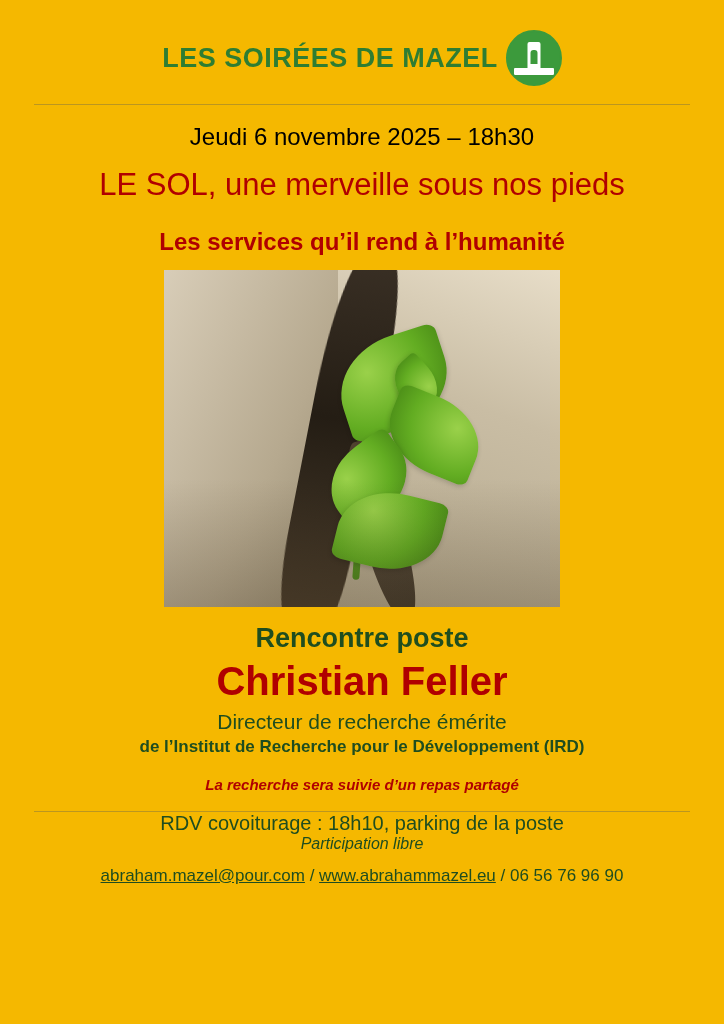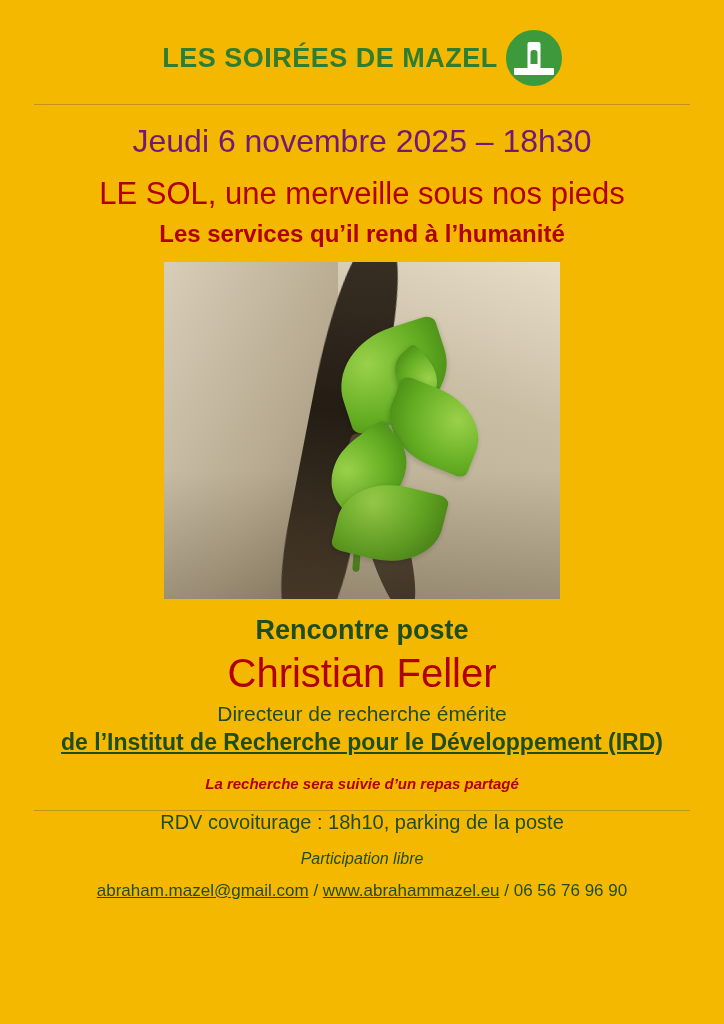--- a/index.html
+++ b/index.html
@@ -85,37 +85,37 @@
     width: 656px;
     height: 1px;
     background: #8a7a3a;
     opacity: .55;
     margin: 18px 0 0 0;
   }
 
   
   .date-line {
     margin-top: 18px;
-    font-size: 32px;
-    color: #701a75;
+    font-size: 24px;
+    color: #000000;
     font-weight: normal;
     text-align: center;
   }
 
   
   .main-title {
     margin-top: 17px;
     font-size: 31px;
     font-weight: normal;
     color: #B00000;
     text-align: center;
     line-height: 1.1;
   }
   .sub-title {
-    margin-top: 9px;
+    margin-top: 26px;
     font-size: 24px;
     font-weight: bold;
     color: #B00000;
     text-align: center;
     line-height: 1.15;
   }
 
   
   .photo {
     margin-top: 14px;
@@ -194,39 +194,38 @@
   .meet {
     margin-top: 16px;
     font-size: 27px;
     font-weight: bold;
     color: #1f4d1f;
     text-align: center;
   }
   .speaker {
     margin-top: 6px;
     font-size: 40px;
-    font-weight: normal;
+    font-weight: bold;
     color: #B00000;
     text-align: center;
     line-height: 1.05;
   }
   .role1 {
     margin-top: 8px;
     font-size: 21px;
     font-weight: normal;
     color: #1f4d1f;
     text-align: center;
   }
   .role2 {
     margin-top: 3px;
-    font-size: 23px;
-    font-weight: bold;
-    color: #1f4d1f;
-    text-align: center;
-    text-decoration: underline;
+    font-size: 17px;
+    font-weight: bold;
+    color: #1f4d1f;
+    text-align: center;
   }
   .note {
     margin-top: 19px;
     font-size: 15px;
     font-style: italic;
     font-weight: bold;
     color: #B00000;
     text-align: center;
   }
 
@@ -253,21 +252,20 @@
     color: #1f4d1f;
     text-align: center;
   }
   .rdv {
     margin-top: 0;
     font-size: 20px;
     color: #1f4d1f;
     text-align: center;
   }
   .free {
-    margin-top: 16px;
     font-size: 16px;
     font-style: italic;
     color: #1f4d1f;
     text-align: center;
   }
   .contact {
     margin-top: 13px;
     font-size: 17px;
     color: #1f4d1f;
     text-align: center;
@@ -318,16 +316,16 @@
   <div class="role2">de l’Institut de Recherche pour le Développement (IRD)</div>
 
   <div class="note">La recherche sera suivie d’un repas partagé</div>
 
   <div class="divider2"></div>
 
   <div class="rdv">RDV covoiturage : 18h10, parking de la poste</div>
   <div class="free">Participation libre</div>
 
   <div class="contact">
-    <a href="#">abraham.mazel@gmail.com</a><span class="sep"> / </span><a href="#">www.abrahammazel.eu</a><span class="sep"> / </span><span>06 56 76 96 90</span>
+    <a href="#">abraham.mazel@pour.com</a><span class="sep"> / </span><a href="#">www.abrahammazel.eu</a><span class="sep"> / </span><span>06 56 76 96 90</span>
   </div>
 
 </div>
 
 </body></html>

